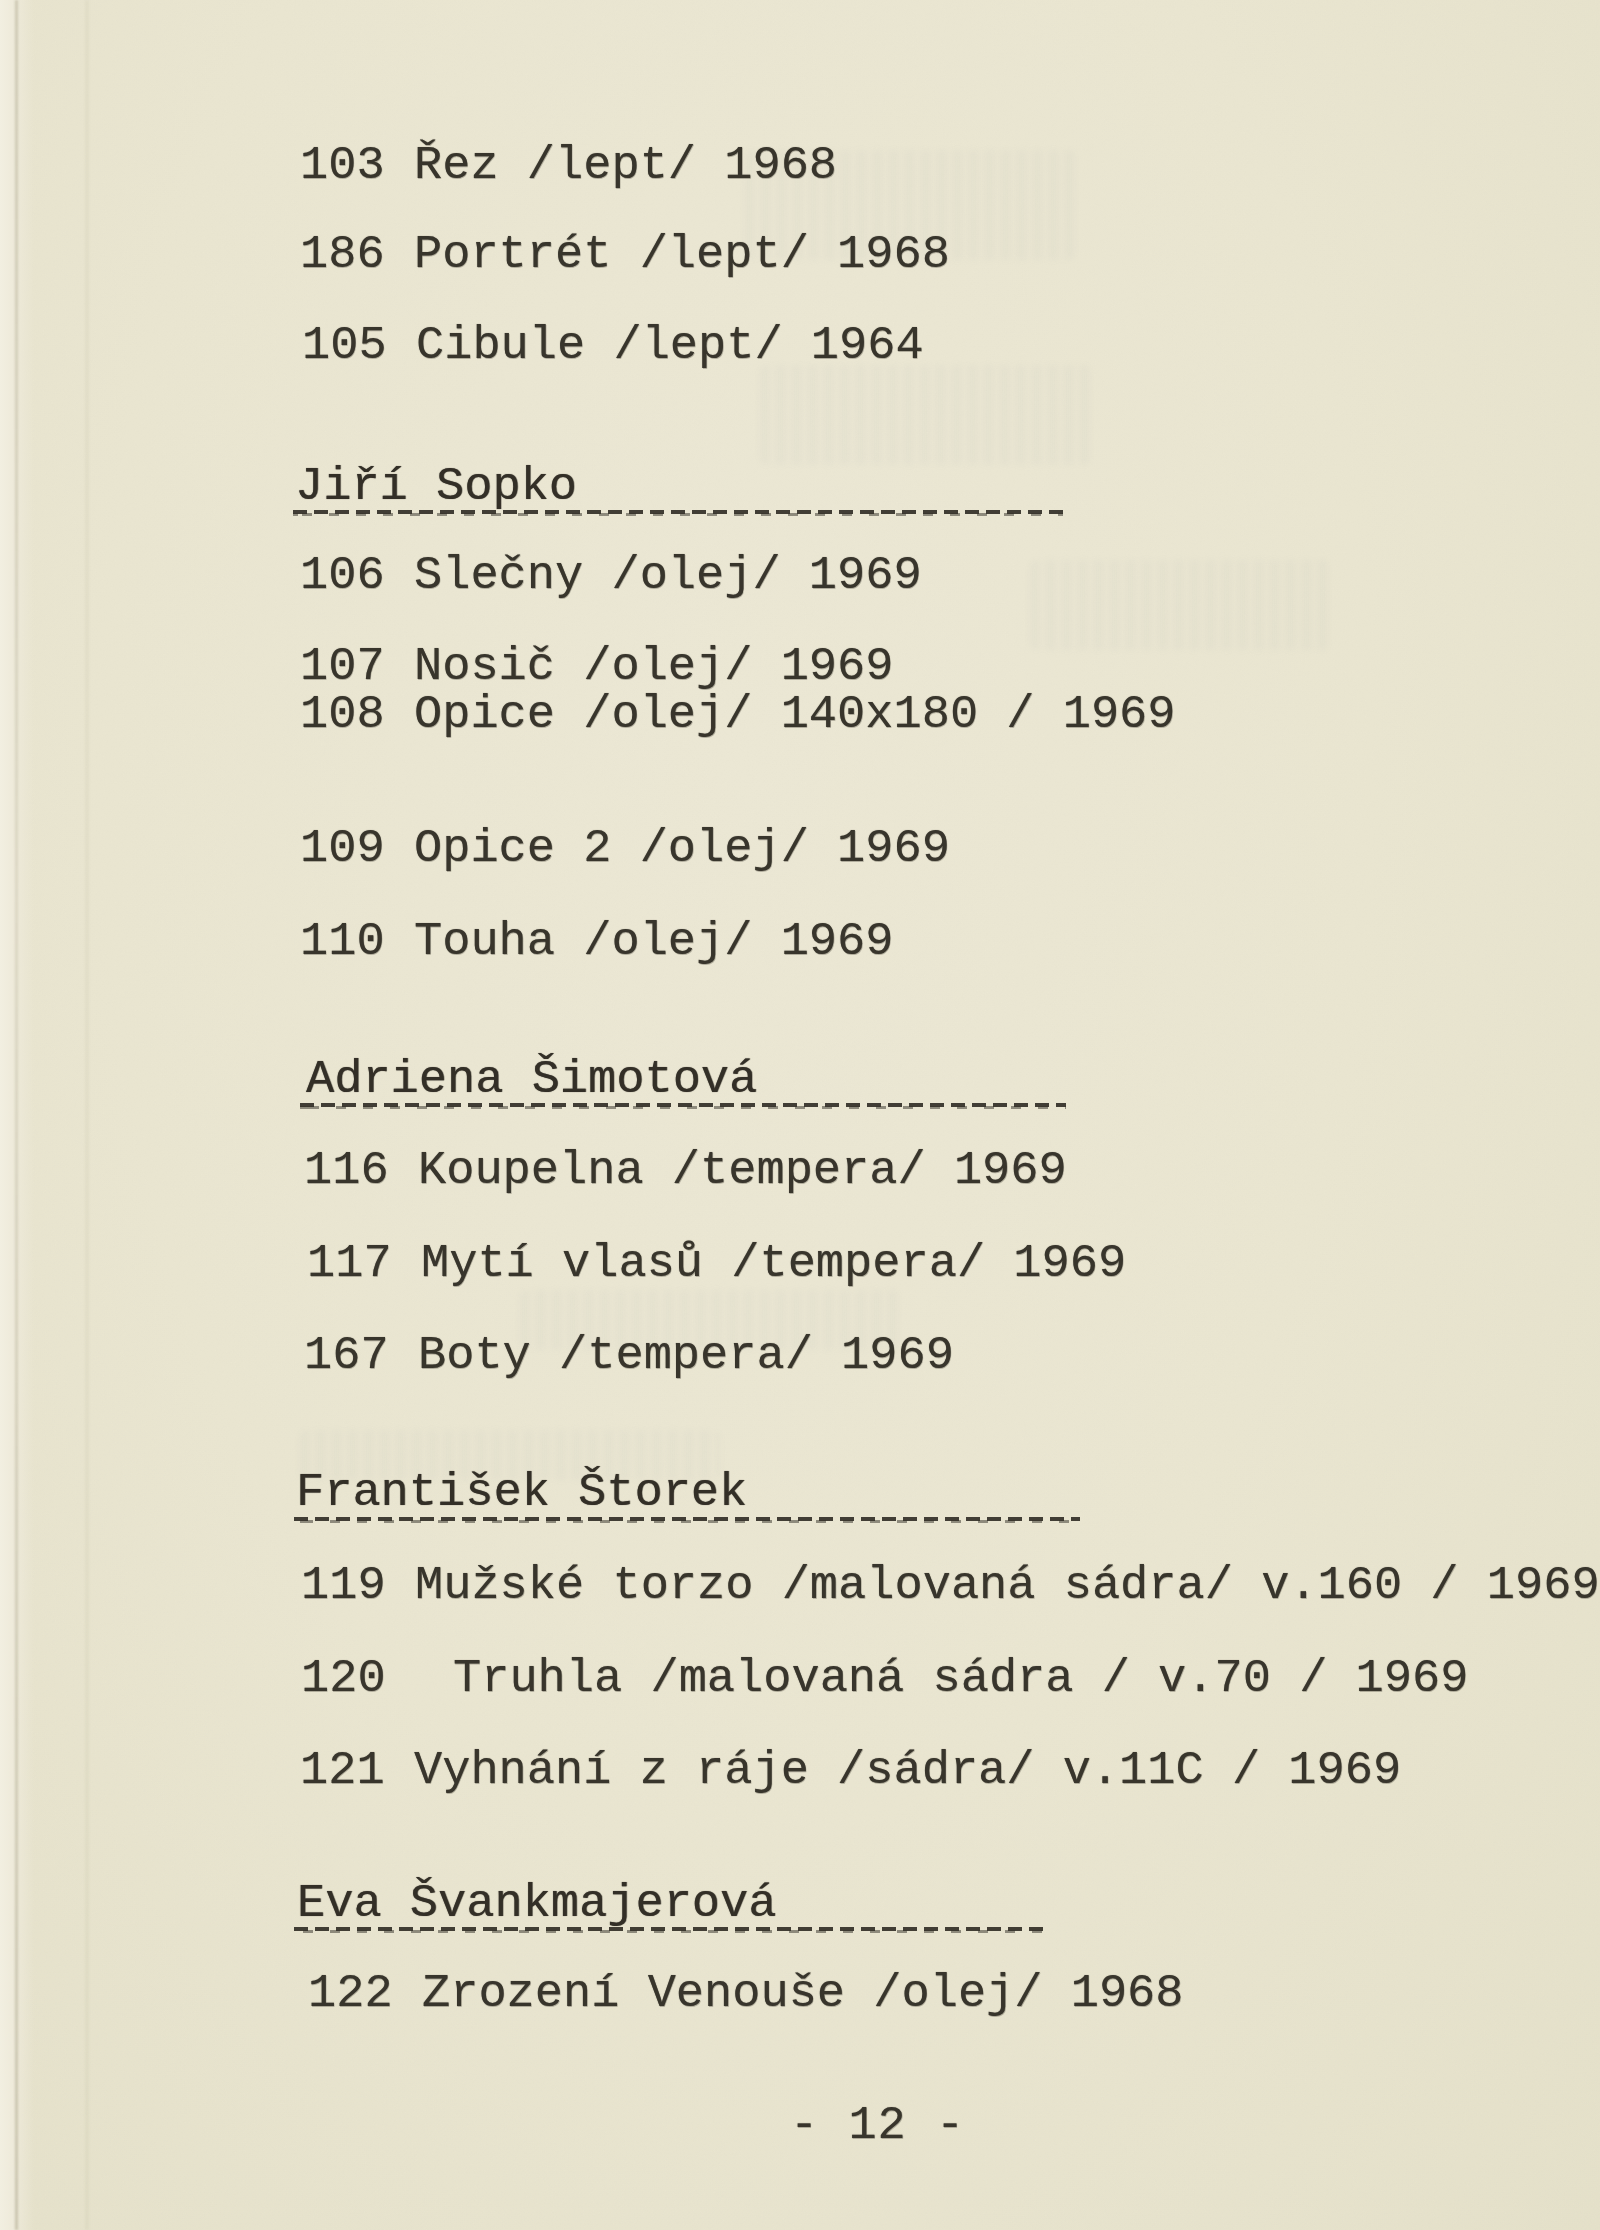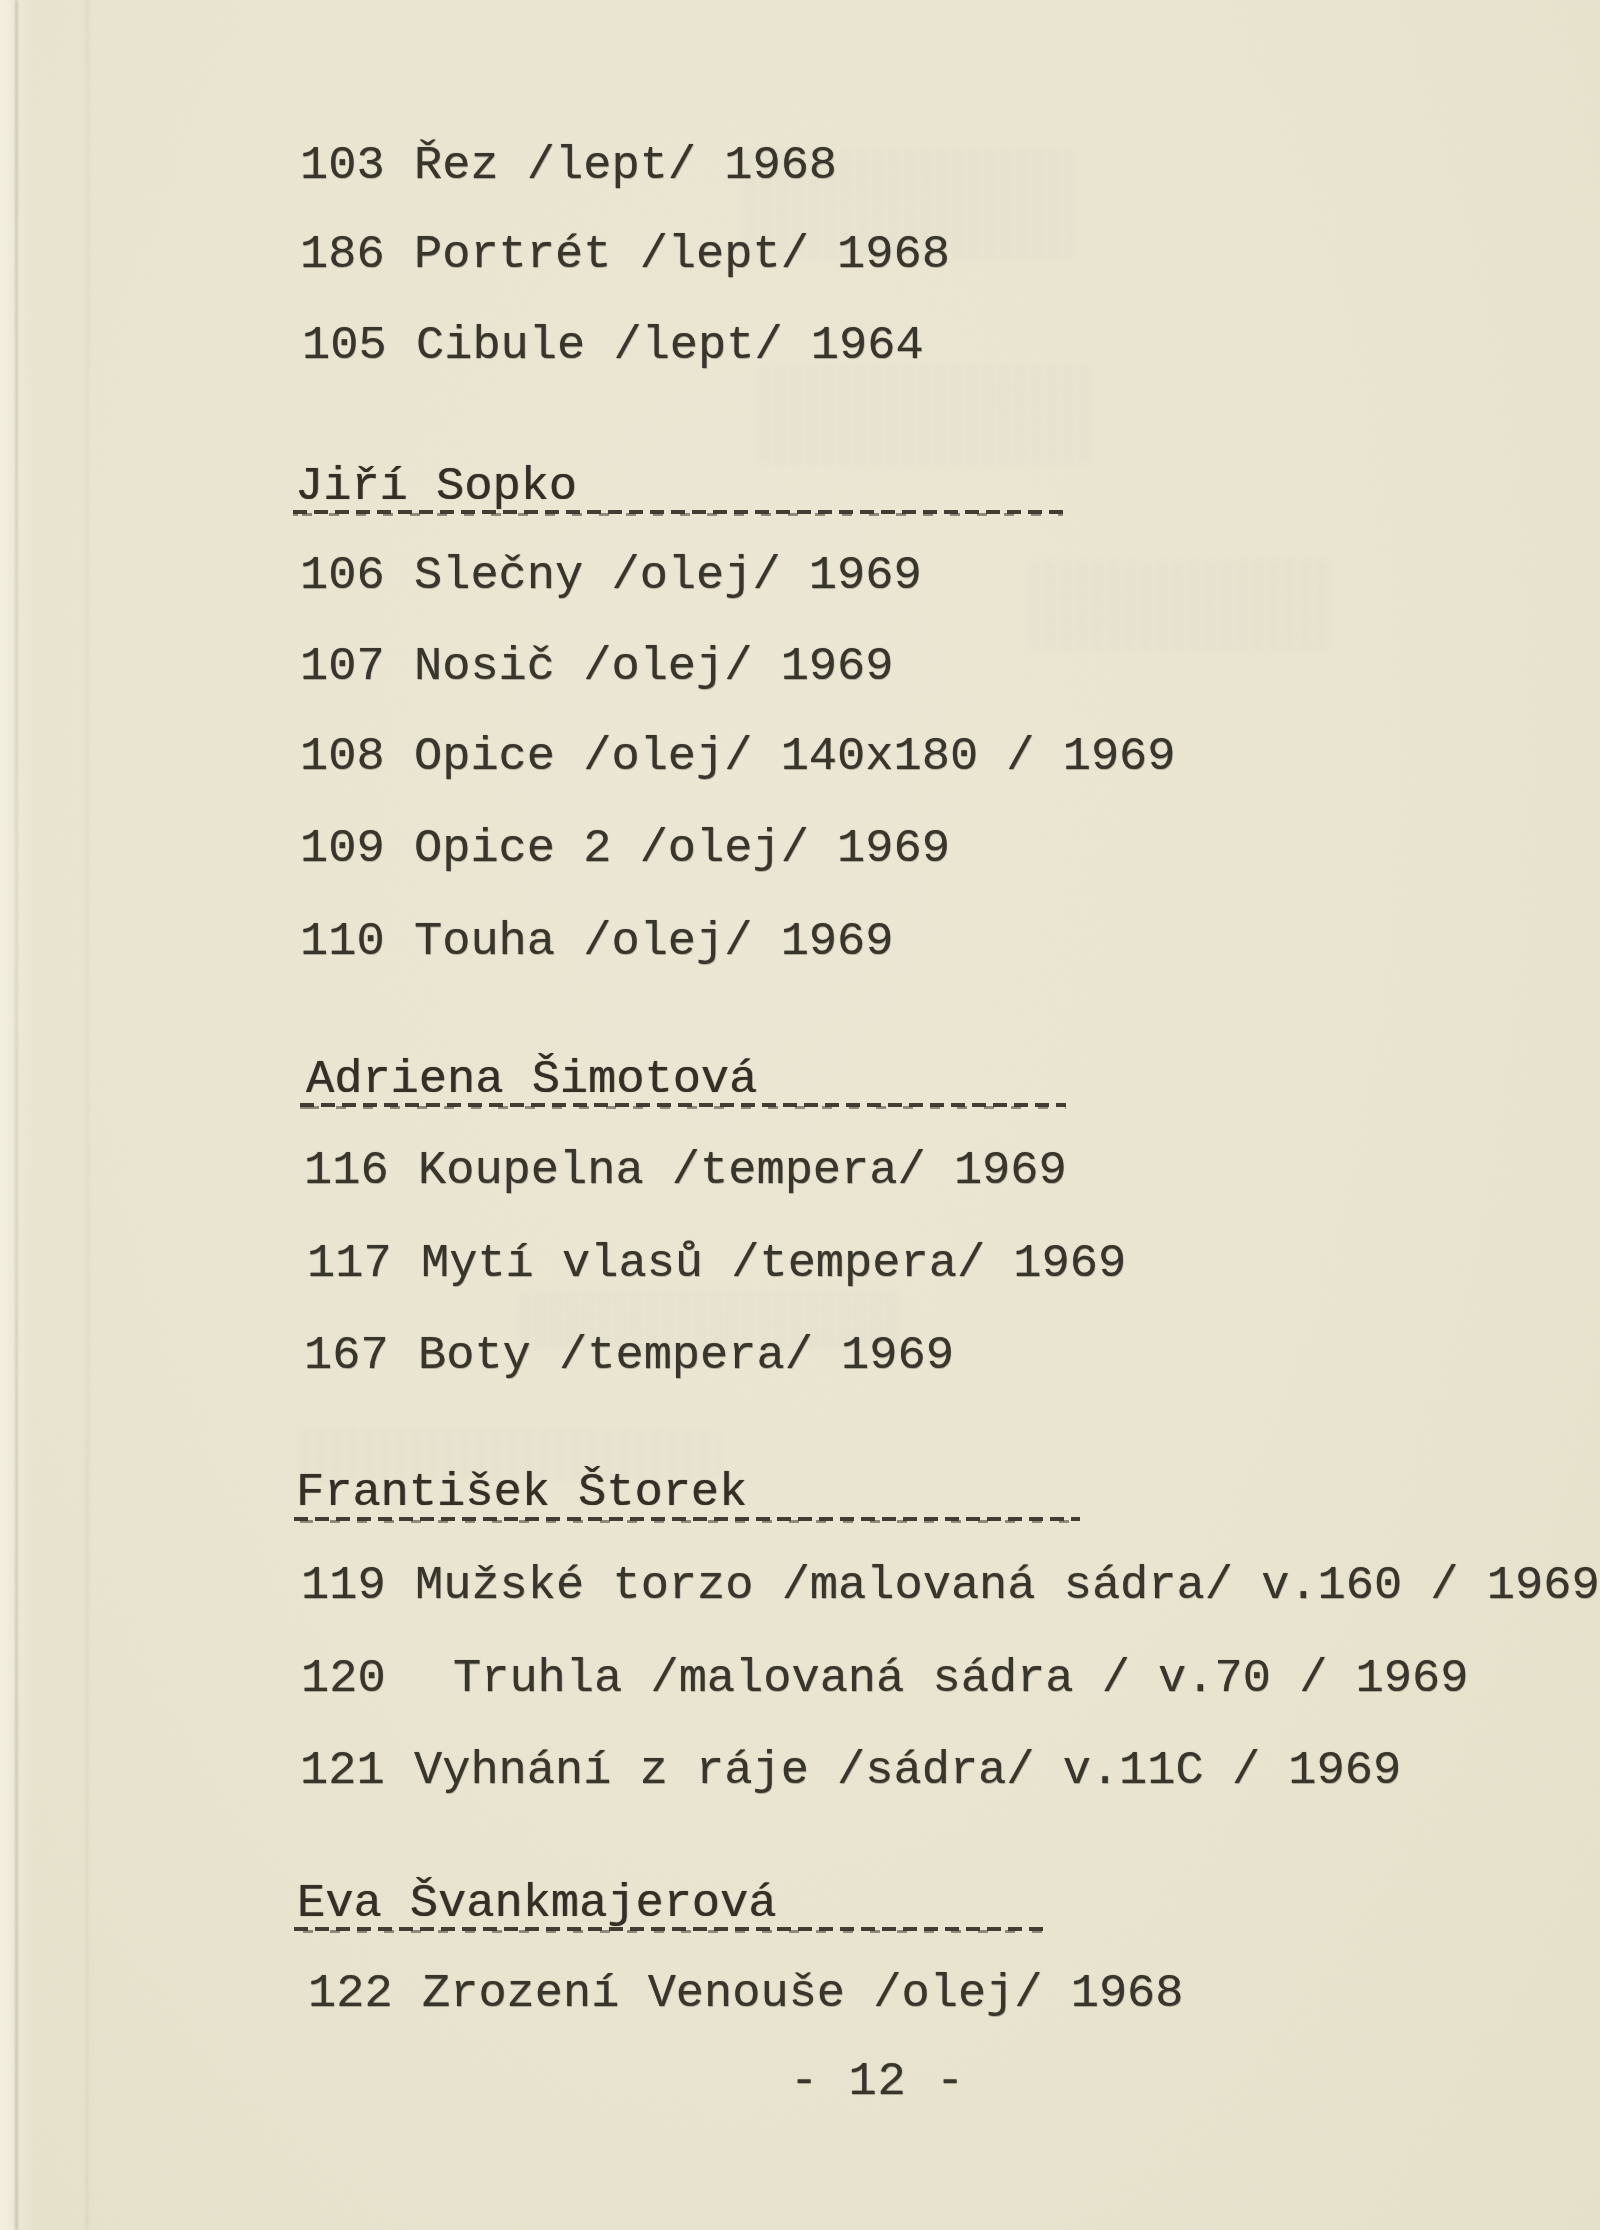--- a/index.html
+++ b/index.html
@@ -45,21 +45,21 @@
   .underline{
     position:absolute;height:7px;
     background-image:
       repeating-linear-gradient(90deg, rgba(50,47,39,.92) 0 14px, rgba(50,47,39,0) 14px 21px),
       repeating-linear-gradient(90deg, rgba(50,47,39,.5) 0 10px, rgba(50,47,39,0) 10px 27px);
     background-size:100% 4px,100% 3px;
     background-position:0 0,9px 3px;
     background-repeat:repeat-x;
     filter:blur(.4px);
   }
-  .pagenum{letter-spacing:1px;}
+  .pagenum{letter-spacing:1px;margin-top:44px;}
 </style>
 </head>
 <body>
 
 <div class="page">
 
   <svg class="grain" width="1600" height="2230">
     <filter id="g">
       <feTurbulence type="fractalNoise" baseFrequency="0.9" numOctaves="2"></feTurbulence>
       <feColorMatrix type="matrix" values="0 0 0 0 0.42 0 0 0 0 0.40 0 0 0 0 0.33 0 0 0 0.6 0"></feColorMatrix>
@@ -78,21 +78,21 @@
   <div class="ghost" style="left:300px;top:1430px;width:420px;height:50px"></div>
 
   <div class="line" style="left:300px;top:146px"><span class="num">103</span><span>Řez /lept/ 1968</span></div>
   <div class="line" style="left:300px;top:235px"><span class="num">186</span><span>Portrét /lept/ 1968</span></div>
   <div class="line" style="left:302px;top:326px"><span class="num">105</span><span>Cibule /lept/ 1964</span></div>
 
   <div class="line heading" style="left:295px;top:467px">Jiří Sopko</div>
   <div class="underline" style="left:293px;top:510px;width:770px"></div>
   <div class="line" style="left:300px;top:556px"><span class="num">106</span><span>Slečny /olej/ 1969</span></div>
   <div class="line" style="left:300px;top:647px"><span class="num">107</span><span>Nosič /olej/ 1969</span></div>
-  <div class="line" style="left:300px;top:737px"><span class="num">108</span><span>Opice /olej/ 140x180 / 1969</span></div>
+  <div class="line" style="left:300px;top:695px"><span class="num">108</span><span>Opice /olej/ 140x180 / 1969</span></div>
   <div class="line" style="left:300px;top:829px"><span class="num">109</span><span>Opice 2 /olej/ 1969</span></div>
   <div class="line" style="left:300px;top:922px"><span class="num">110</span><span>Touha /olej/ 1969</span></div>
 
   <div class="line heading" style="left:306px;top:1060px">Adriena Šimotová</div>
   <div class="underline" style="left:300px;top:1103px;width:766px"></div>
   <div class="line" style="left:304px;top:1151px"><span class="num">116</span><span>Koupelna /tempera/ 1969</span></div>
   <div class="line" style="left:307px;top:1244px"><span class="num">117</span><span>Mytí vlasů /tempera/ 1969</span></div>
   <div class="line" style="left:304px;top:1336px"><span class="num">167</span><span>Boty /tempera/ 1969</span></div>
 
   <div class="line heading" style="left:296px;top:1473px">František Štorek</div>

